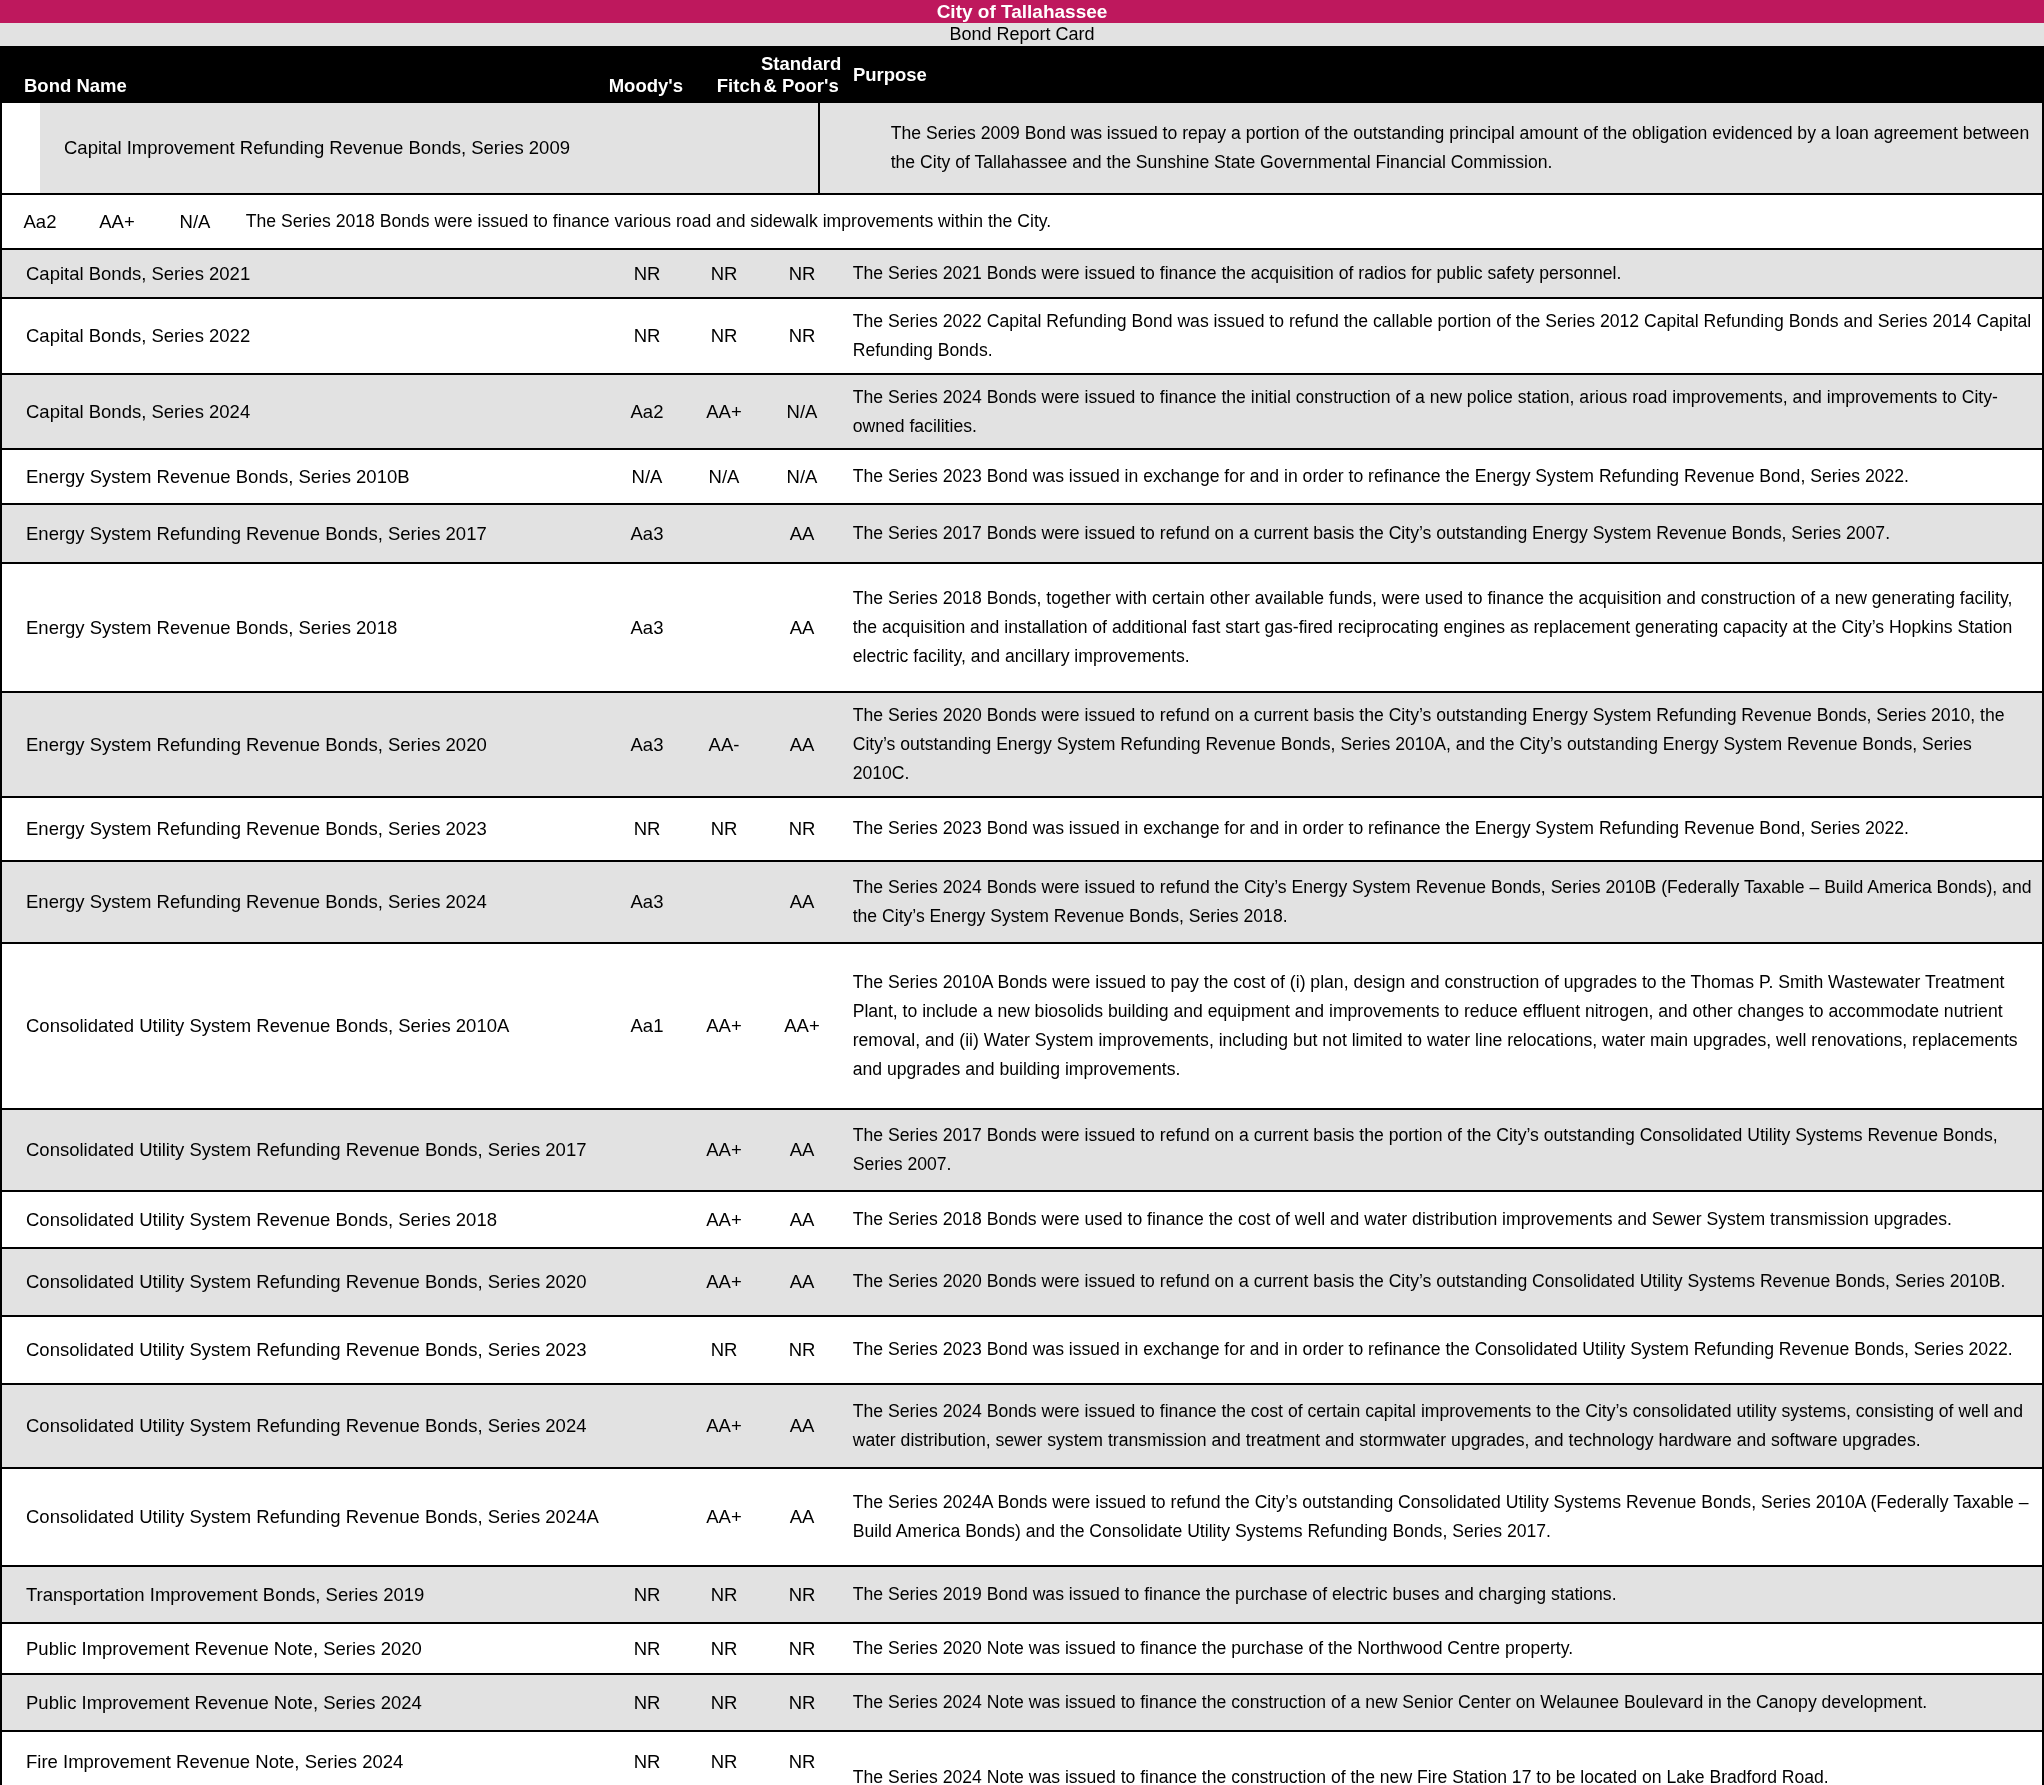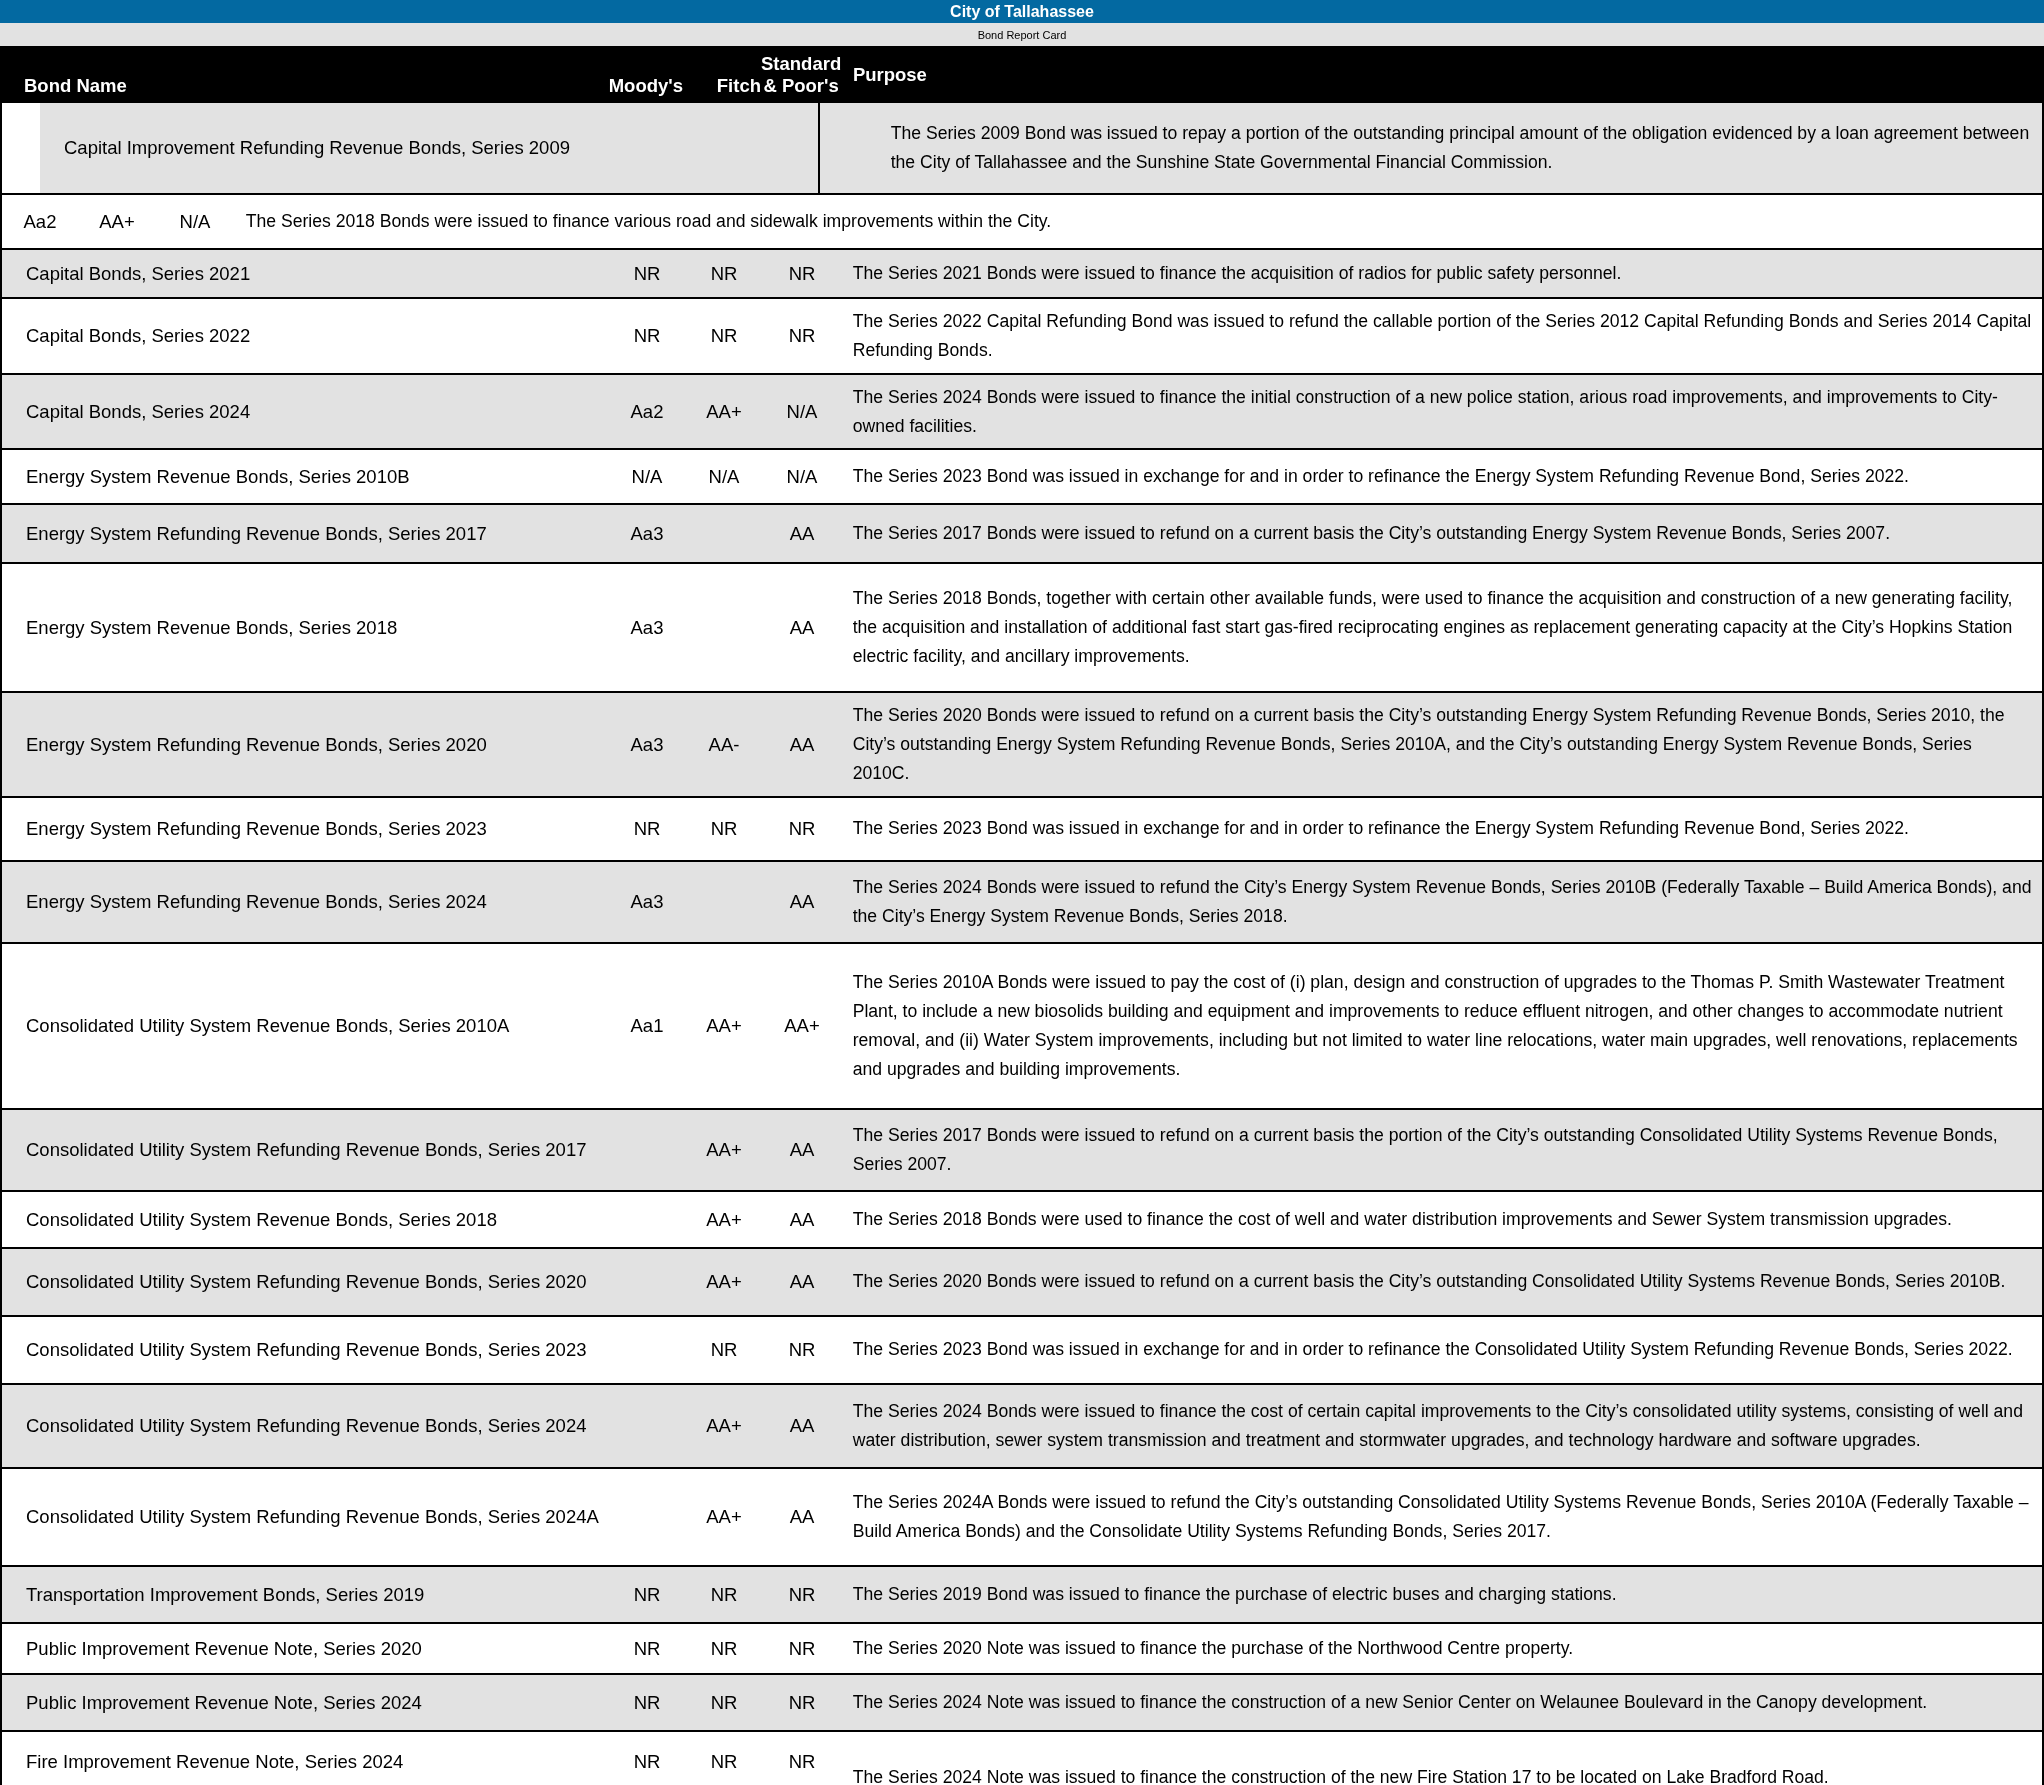--- a/index.html
+++ b/index.html
@@ -7,31 +7,31 @@
     position:relative;
     width:2044px;
     height:1786px;
     background:#ffffff;
     font-family:"Liberation Sans", sans-serif;
     color:#000;
     overflow:hidden;
   }
   .title-bar{
     height:23.4px;
-    background:#0369a1;
+    background:#be185d;
     color:#ffffff;
-    font-size:16px;
+    font-size:19px;
     font-weight:bold;
     display:flex;align-items:center;justify-content:center;
   }
   .subtitle-bar{
     height:22.4px;
     background:#e2e2e2;
     color:#000000;
-    font-size:11px;
+    font-size:18px;
     display:flex;align-items:center;justify-content:center;
   }
   .header-row{
     height:57px;
     background:#000000;
     color:#ffffff;
     font-size:18.5px;
     font-weight:bold;
     display:flex;
     align-items:flex-end;

